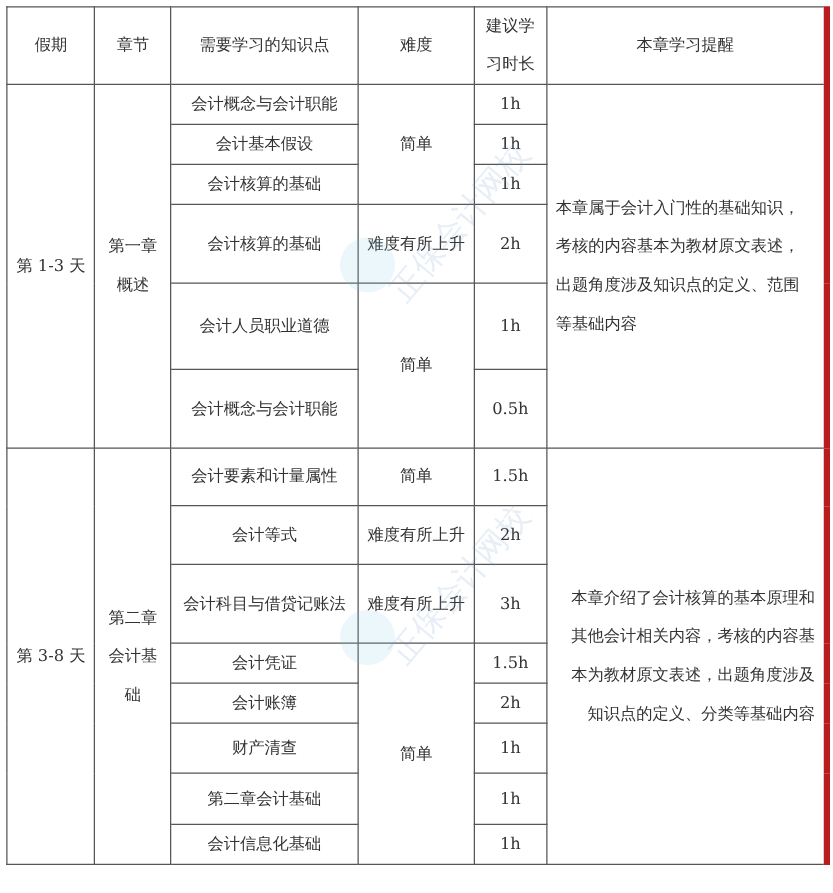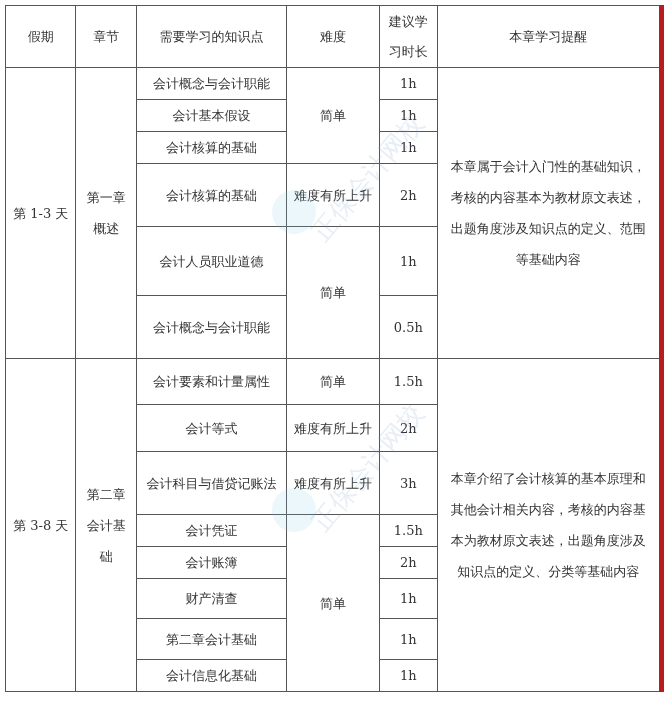--- a/index.html
+++ b/index.html
@@ -10,22 +10,22 @@
     td, th { border: 1px solid #555; text-align: center; vertical-align: middle;
              font-size: 13px; font-weight: normal; line-height: 31px; padding: 0 4px;
              overflow: hidden; }
     th { line-height: 30px; }
     .col-period { width: 65px; }
     .col-chapter { width: 56px; }
     .col-topic { width: 138px; }
     .col-diff { width: 86px; }
     .col-dur { width: 53px; }
     .col-tip { width: 207px; }
-    td.tip { text-align: center; line-height: 31px; padding: 0 7px; }
-    td.tip.left { text-align: center; }
+    td.tip { text-align: left; line-height: 31px; padding: 0 7px; }
+    td.tip.left { text-align: right; }
     .outer-right { border-right: 5px solid #b91c1c; }
     .watermark { position: absolute; color: rgba(120,160,200,0.18); font-size: 26px;
                  transform: rotate(-50deg); pointer-events: none; white-space: nowrap; }
     .wm-circle { position: absolute; width: 44px; height: 44px; border-radius: 50%;
                  background: rgba(120,200,230,0.15); pointer-events: none; }
   </style>
 </head>
 <body>
 
 <table>

